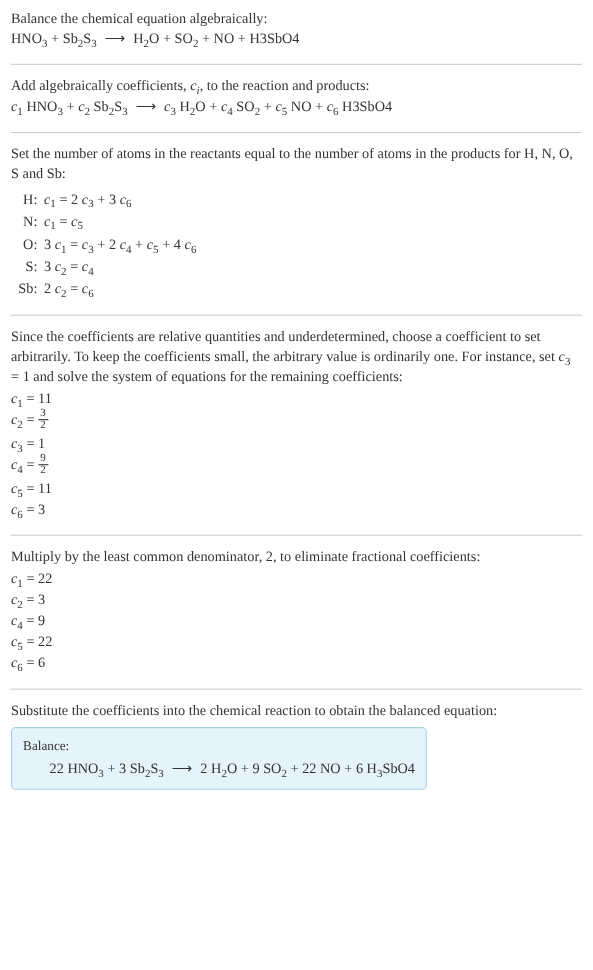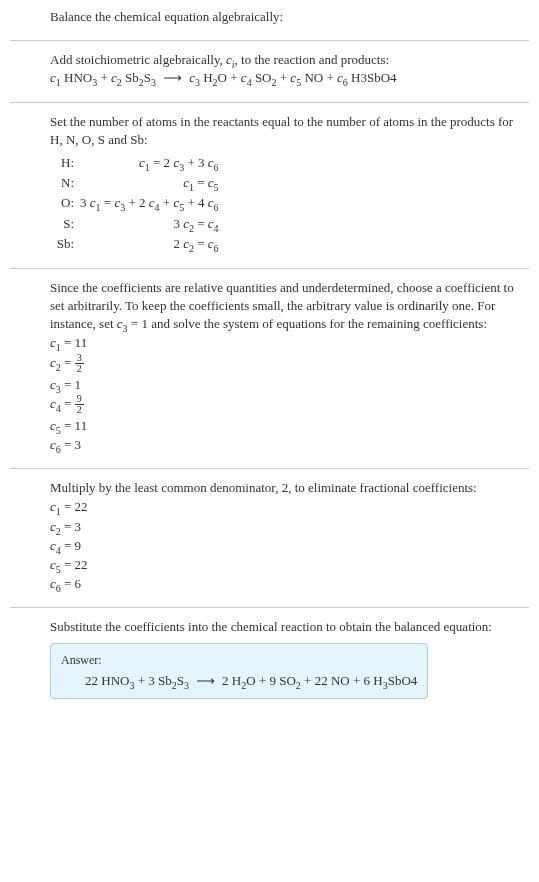--- a/index.html
+++ b/index.html
@@ -8,21 +8,20 @@
     font-family: Georgia, 'Times New Roman', serif;
     font-size: 13px;
     line-height: 1.4;
     color: #333;
     background: #fff;
     width: 539px;
     box-sizing: border-box;
   }
   .section {
     margin-bottom: 0;
-    margin-left: 40px;
   }
   hr.sep {
     border: none;
     border-top: 1px solid #ccc;
     margin: 14px 0 10px 0;
   }
   .eq-table {
     display: table;
     border-collapse: collapse;
     margin: 4px 0;
@@ -34,21 +33,21 @@
     display: table-cell;
     padding: 1px 4px 1px 0;
     vertical-align: middle;
   }
   .eq-label {
     text-align: right;
     padding-right: 6px;
     min-width: 24px;
   }
   .eq-val {
-    text-align: right;
+    text-align: left;
   }
   .coef-list div {
     margin: 1px 0;
   }
   sub {
     font-size: 10px;
     vertical-align: sub;
     line-height: 0;
   }
   .frac {
@@ -93,27 +92,30 @@
   .arrow {
     display: inline-block;
     padding: 0 4px;
   }
 </style>
 </head>
 <body>
 
 <div class="section">
   <div>Balance the chemical equation algebraically:</div>
+  <div>
+    HNO<sub>3</sub> + Sb<sub>2</sub>S<sub>3</sub> <span class="arrow">⟶</span> H<sub>2</sub>O + SO<sub>2</sub> + NO + H3SbO4
+  </div>
 </div>
 
 <hr class="sep">
 
 <div class="section">
   <div>
-    <span>Add stoichiometric algebraically, </span><em class="i">c<sub>i</sub></em><span>, to the reaction and products:</span>
+    <span>Add algebraically coefficients, </span><em class="i">c<sub>i</sub></em><span>, to the reaction and products:</span>
   </div>
   <div>
     <em class="i">c</em><sub>1</sub> HNO<sub>3</sub> + <em class="i">c</em><sub>2</sub> Sb<sub>2</sub>S<sub>3</sub> <span class="arrow">⟶</span> <em class="i">c</em><sub>3</sub> H<sub>2</sub>O + <em class="i">c</em><sub>4</sub> SO<sub>2</sub> + <em class="i">c</em><sub>5</sub> NO + <em class="i">c</em><sub>6</sub> H3SbO4
   </div>
 </div>
 
 <hr class="sep">
 
 <div class="section">
   <div>Set the number of atoms in the reactants equal to the number of atoms in the products for H, N, O, S and Sb:</div>
@@ -168,18 +170,18 @@
     <div><em class="i">c</em><sub>5</sub> = 22</div>
     <div><em class="i">c</em><sub>6</sub> = 6</div>
   </div>
 </div>
 
 <hr class="sep">
 
 <div class="section">
   <div>Substitute the coefficients into the chemical reaction to obtain the balanced equation:</div>
   <div class="answer-box">
-    <div class="answer-label">Answer:</div>
+    <div class="answer-label">Balance:</div>
     <div class="answer-eq">
       22 HNO<sub>3</sub> + 3 Sb<sub>2</sub>S<sub>3</sub> <span class="arrow">⟶</span> 2 H<sub>2</sub>O + 9 SO<sub>2</sub> + 22 NO + 6 H<sub>3</sub>SbO4
     </div>
   </div>
 </div>
 
 </body></html>

